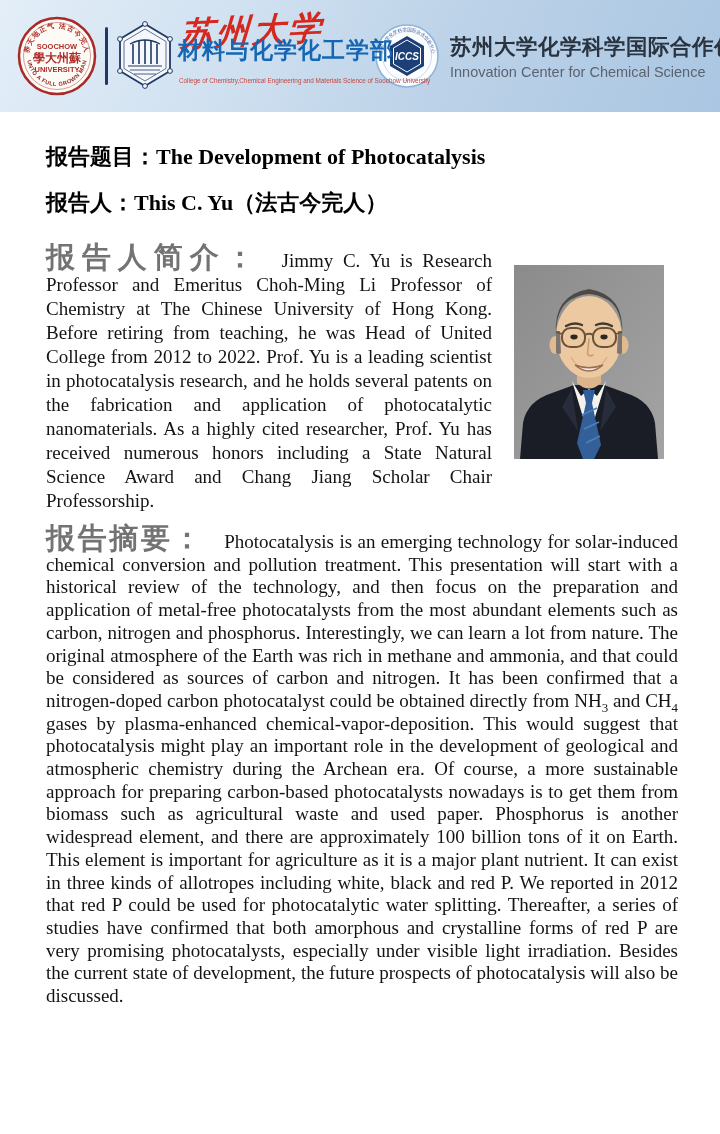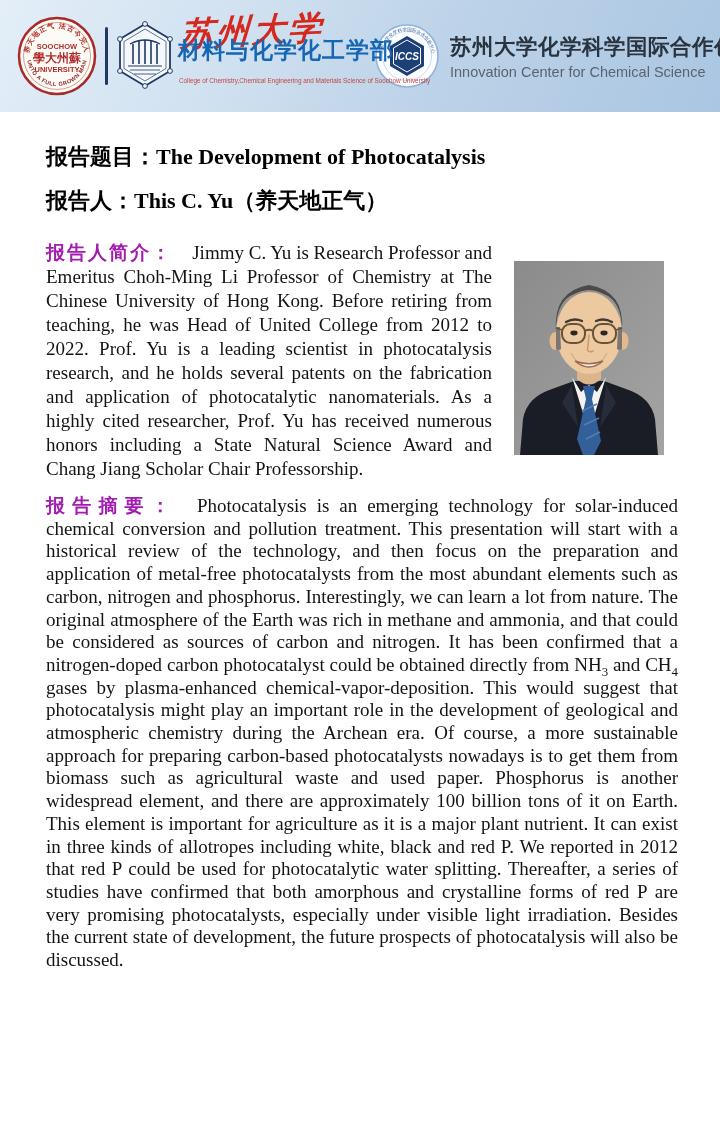--- a/index.html
+++ b/index.html
@@ -44,29 +44,29 @@
     font-size:21.5px; color:#2a3440; letter-spacing:0.5px; white-space:nowrap;
   }
   .center-en {
     font-family:"Liberation Sans", sans-serif; font-size:14.5px; color:#5a6470;
     margin-top:3px; white-space:nowrap;
   }
   
   .content { padding:23px 42px 0 46px; }
   .info-line { font-size:22px; line-height:43.5px; white-space:nowrap; }
   .cn-label, .cn-strong {
-    font-family:Liberation Sans, sans-serif; font-weight:bold; color:#000;
+    font-family:Liberation Mono, monospace; font-weight:bold; color:#000;
   }
   .val-en { font-family:"Liberation Serif", serif; font-weight:bold; color:#000;margin-top:35px; }
   .para { font-size:19px; text-align:justify; color:#141414; }
   .bio-para { margin-top:19px; line-height:24px; }
   .abs-para { margin-top:14px; line-height:22.7px; }
   .para-label {
-    font-family:"Liberation Sans", sans-serif; font-weight:bold; color:#a21caf;
-    font-size:19px; letter-spacing:2px; margin-right:20px;
+    font-family:"Liberation Sans", sans-serif; font-weight:bold; color:#737373;
+    font-size:29px; letter-spacing:2px; margin-right:20px;
   }
   .portrait-float {
     float:right; width:150px; height:194px;
     margin:20px 14px 8px 22px; display:block;
   }
   sub.chem { vertical-align:sub; font-size:0.68em; line-height:0; }
   .footer-line {
     clear:both; margin-top:21px; text-align:center;
     font-family:"Liberation Sans", sans-serif; font-weight:bold;
     font-size:27px; color:#0909cf; letter-spacing:2px;
@@ -149,21 +149,21 @@
     </div>
   </header>
 
   <main class="content">
 
     <div class="info-line">
       <span class="cn-label">报告题目：</span><span class="val-en">The Development of Photocatalysis</span>
     </div>
 
     <div class="info-line">
-      <span class="cn-label">报告人：</span><span class="val-en">This C. Yu</span><span class="cn-strong">（养天地正气）</span>
+      <span class="cn-label">报告人：</span><span class="val-en">This C. Yu</span><span class="cn-strong">（法古今完人）</span>
     </div>
 
 
 
     <p class="para bio-para">
       <svg class="portrait-float" viewBox="0 0 150 194">
         <defs>
           <linearGradient id="pbg" x1="0" y1="0" x2="1" y2="1">
             <stop offset="0" stop-color="#8b8b8b"></stop>
               <stop offset="1" stop-color="#a4a4a4"></stop>

